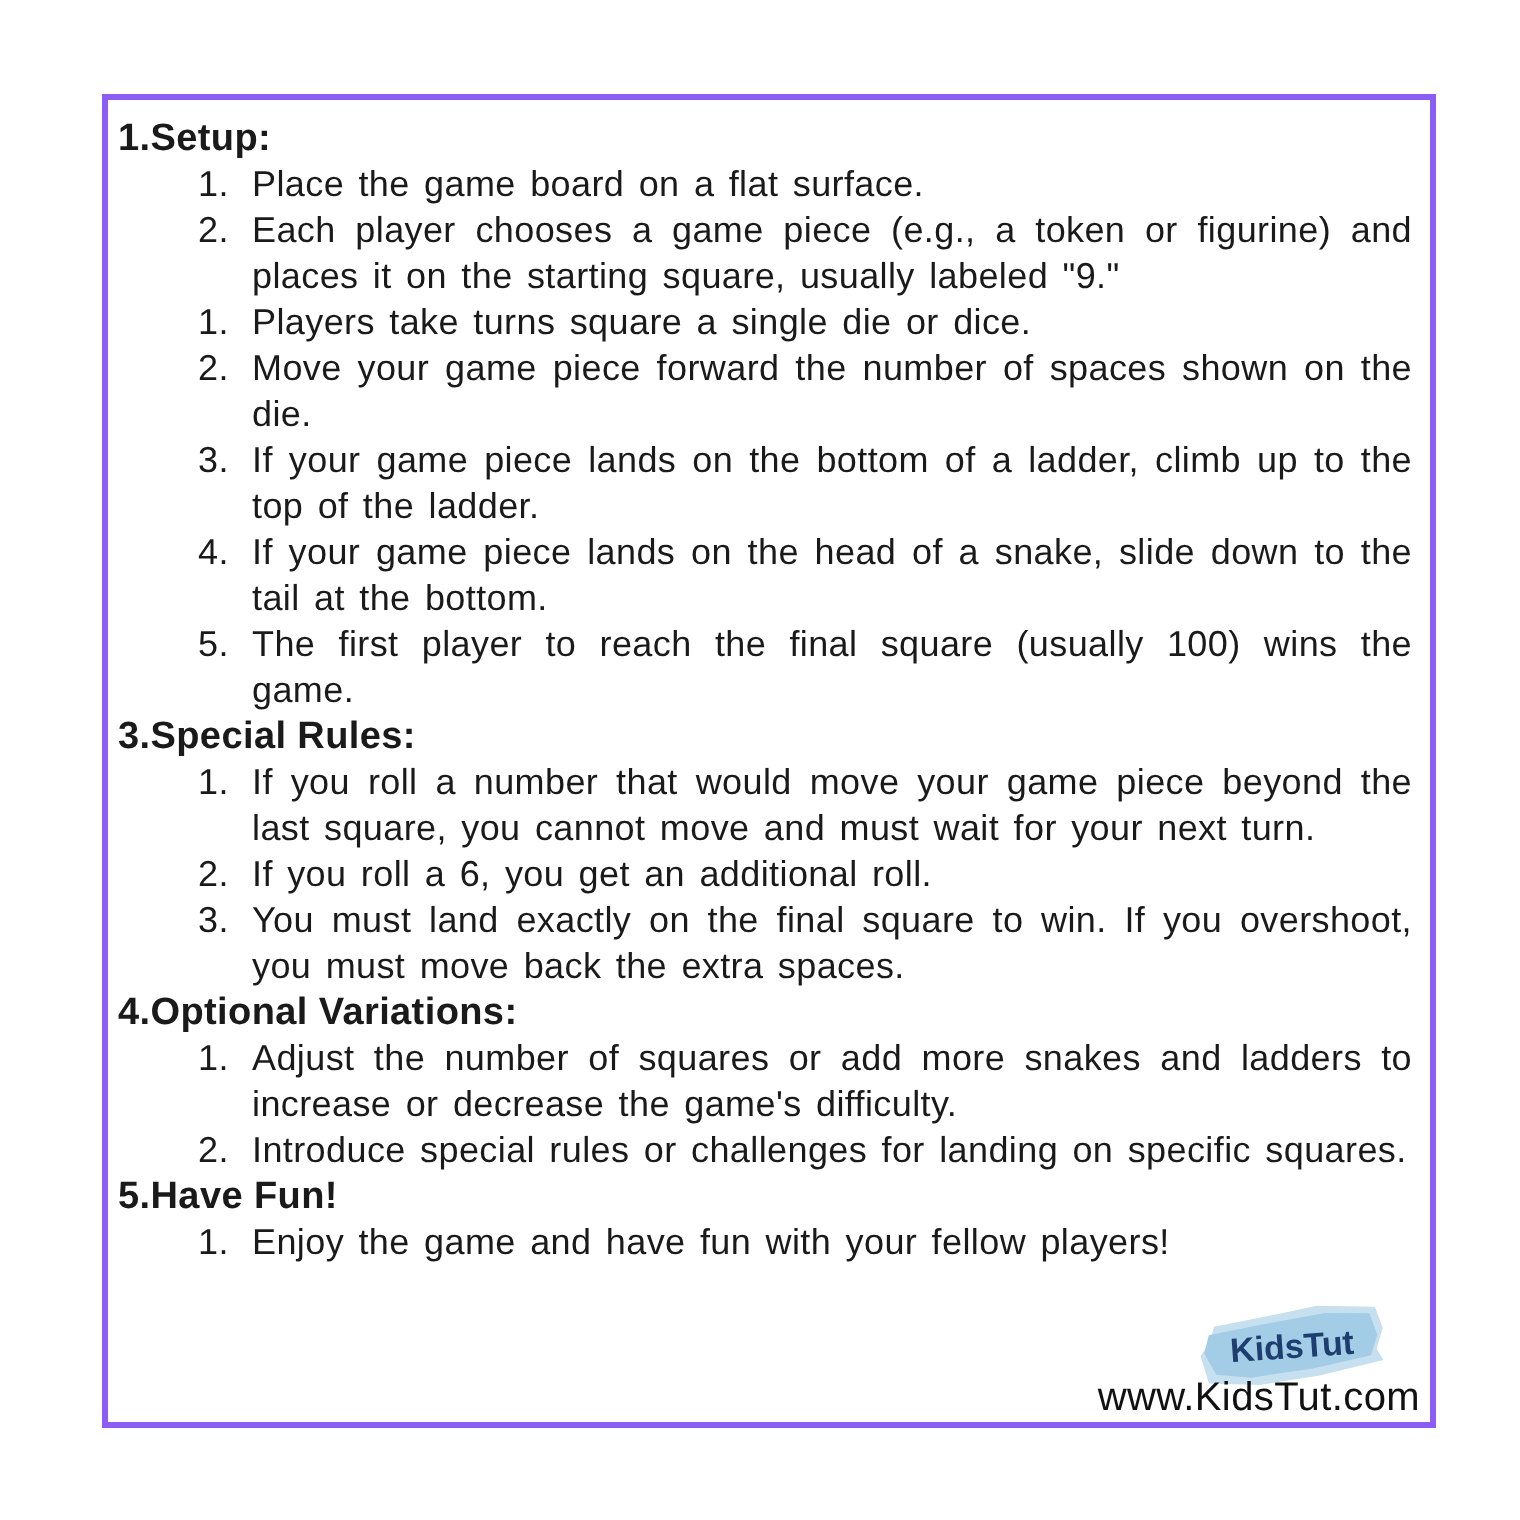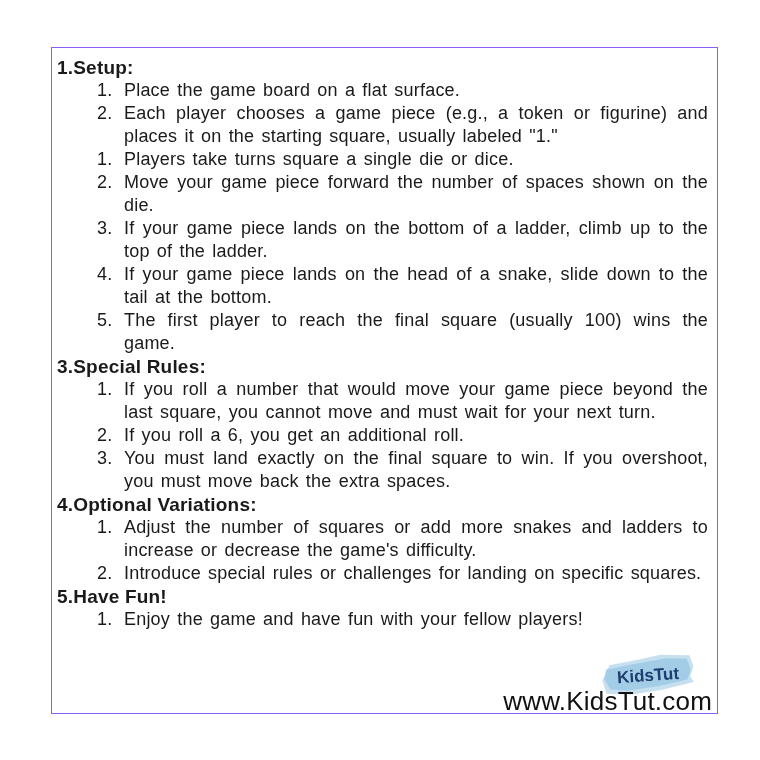--- a/index.html
+++ b/index.html
@@ -11,21 +11,21 @@
     font-family: "Liberation Sans", sans-serif;
     color: #1a1a1a;
   }
   .frame {
     position: absolute;
     left: 51px;
     top: 47px;
     width: 667px;
     height: 667px;
     box-sizing: border-box;
-    border: 1px solid #8b5cf6;
+    border: 3px solid #8b5cf6;
     background: #ffffff;
   }
   .content {
     padding: 8px 7px 0 5px;
   }
   .section-heading {
     font-size: 19px;
     line-height: 23px;
     font-weight: bold;
     letter-spacing: 0.2px;
@@ -51,41 +51,41 @@
     position: absolute;
     right: 21px;
     bottom: 15px;
     width: 96px;
     height: 46px;
   }
   .website {
     position: absolute;
     right: 5px;
     bottom: 1px;
-    font-size: 26px;
+    font-size: 20px;
     line-height: 22px;
     font-weight: normal;
     letter-spacing: 0.2px;
     color: #111111;
     margin-top: 44px;
   }
 </style>
 </head>
 <body>
 
 <div class="frame">
   <div class="content" id="sections">
       <div class="section-heading"><span>1.</span><span>Setup:</span></div>
       <div class="rule-item">
         <span class="rule-number">1.</span>
         <div class="rule-text">Place the game board on a flat surface.</div>
       </div>
       <div class="rule-item">
         <span class="rule-number">2.</span>
-        <div class="rule-text">Each player chooses a game piece (e.g., a token or figurine) and places it on the starting square, usually labeled "1."</div>
+        <div class="rule-text">Each player chooses a game piece (e.g., a token or figurine) and places it on the starting square, usually labeled "9."</div>
       </div>
       <div class="rule-item">
         <span class="rule-number">1.</span>
         <div class="rule-text">Players take turns square a single die or dice.</div>
       </div>
       <div class="rule-item">
         <span class="rule-number">2.</span>
         <div class="rule-text">Move your game piece forward the number of spaces shown on the die.</div>
       </div>
       <div class="rule-item">

